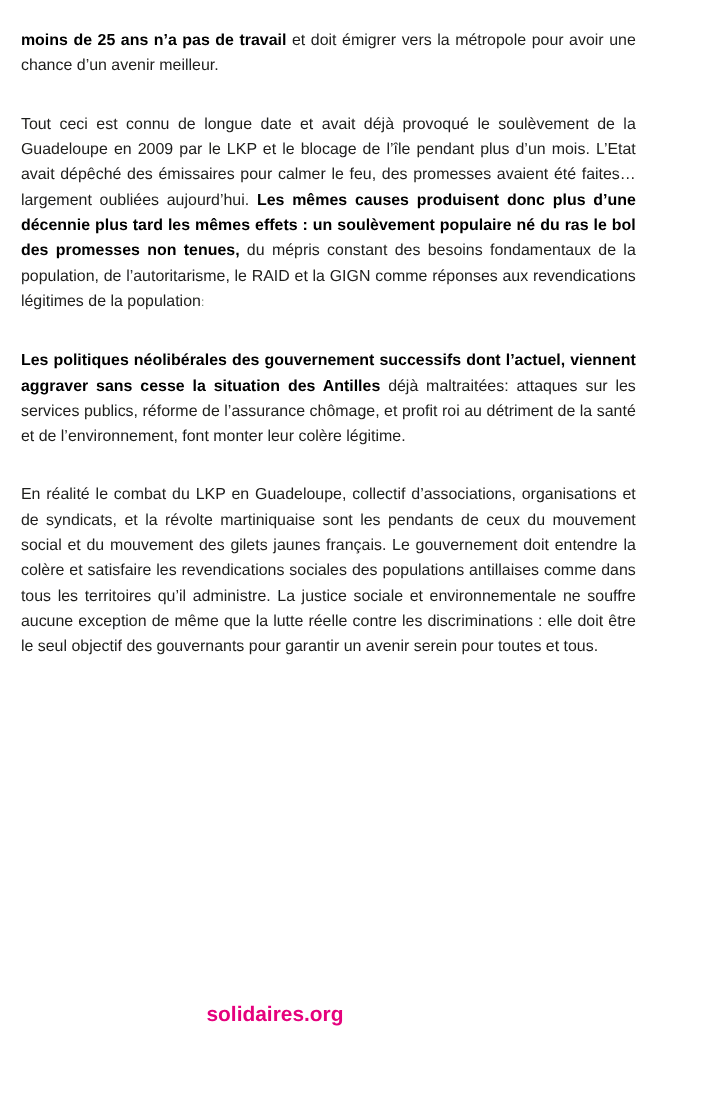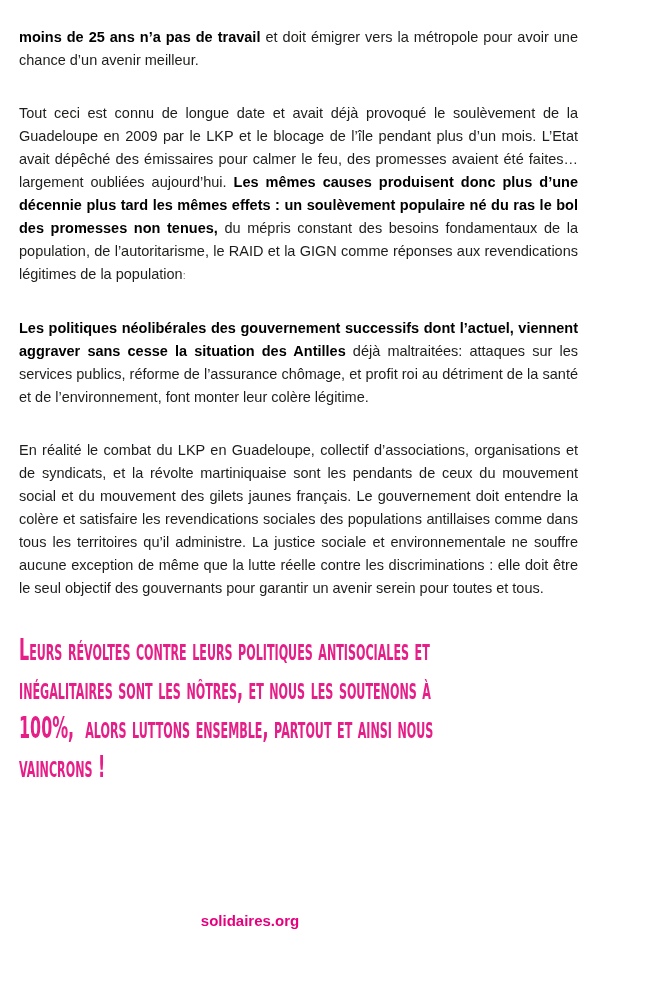--- a/index.html
+++ b/index.html
@@ -51,44 +51,38 @@
   .footer {
     position: absolute;
     top: 912px;
     left: 0;
     width: 500px;
     text-align: center;
   }
   .site-link {
     font-family: "Liberation Sans", sans-serif;
     font-weight: bold;
-    font-size: 15px;
+    font-size: 19px;
     color: #e5017d;
     text-decoration: none;
   }
 </style>
 </head>
 <body>
 
 <div class="page">
   <div class="content">
 
     <p class="body-par"><span class="b">moins de 25 ans n’a pas de travail</span><span> et doit émigrer vers la métropole pour avoir une chance d’un avenir meilleur.</span></p>
 
     <p class="body-par"><span>Tout ceci est connu de longue date et avait déjà provoqué le soulèvement de la Guadeloupe en 2009 par le LKP et le blocage de l’île pendant plus d’un mois. L’Etat avait dépêché des émissaires pour calmer le feu, des promesses avaient été faites… largement oubliées aujourd’hui. </span><span class="b">Les mêmes causes produisent donc plus d’une décennie plus tard les mêmes effets : un soulèvement populaire né du ras le bol des promesses non tenues,</span><span> du mépris constant des besoins fondamentaux de la population, de l’autoritarisme, le RAID et la GIGN comme réponses aux revendications légitimes de la population</span><span class="end-mark">:</span></p>
 
     <p class="body-par"><span class="b">Les politiques néolibérales des gouvernement successifs dont l’actuel, viennent aggraver sans cesse la situation des Antilles</span><span> déjà maltraitées: attaques sur les services publics, réforme de l’assurance chômage, et profit roi au détriment de la santé et de l’environnement, font monter leur colère légitime.</span></p>
 
     <p class="body-par"><span>En réalité le combat du LKP en Guadeloupe, collectif d’associations, organisations et de syndicats, et la révolte martiniquaise sont les pendants de ceux du mouvement social et du mouvement des gilets jaunes français. Le gouvernement doit entendre la colère et satisfaire les revendications sociales des populations antillaises comme dans tous les territoires qu’il administre. La justice sociale et environnementale ne souffre aucune exception de même que la lutte réelle contre les discriminations : elle doit être le seul objectif des gouvernants pour garantir un avenir serein pour toutes et tous.</span></p>
 
-    <div class="slogan">
-      <div class="slogan-line">Leurs révoltes contre leurs politiques antisociales et</div>
-      <div class="slogan-line">inégalitaires sont les nôtres, et nous les soutenons à</div>
-      <div class="slogan-line">100%,  alors luttons ensemble, partout et ainsi nous</div>
-      <div class="slogan-line">vaincrons !</div>
-    </div>
 
   </div>
 
   <div class="footer">
     <a href="#" class="site-link">solidaires.org</a>
   </div>
 </div>
 
 </body></html>

